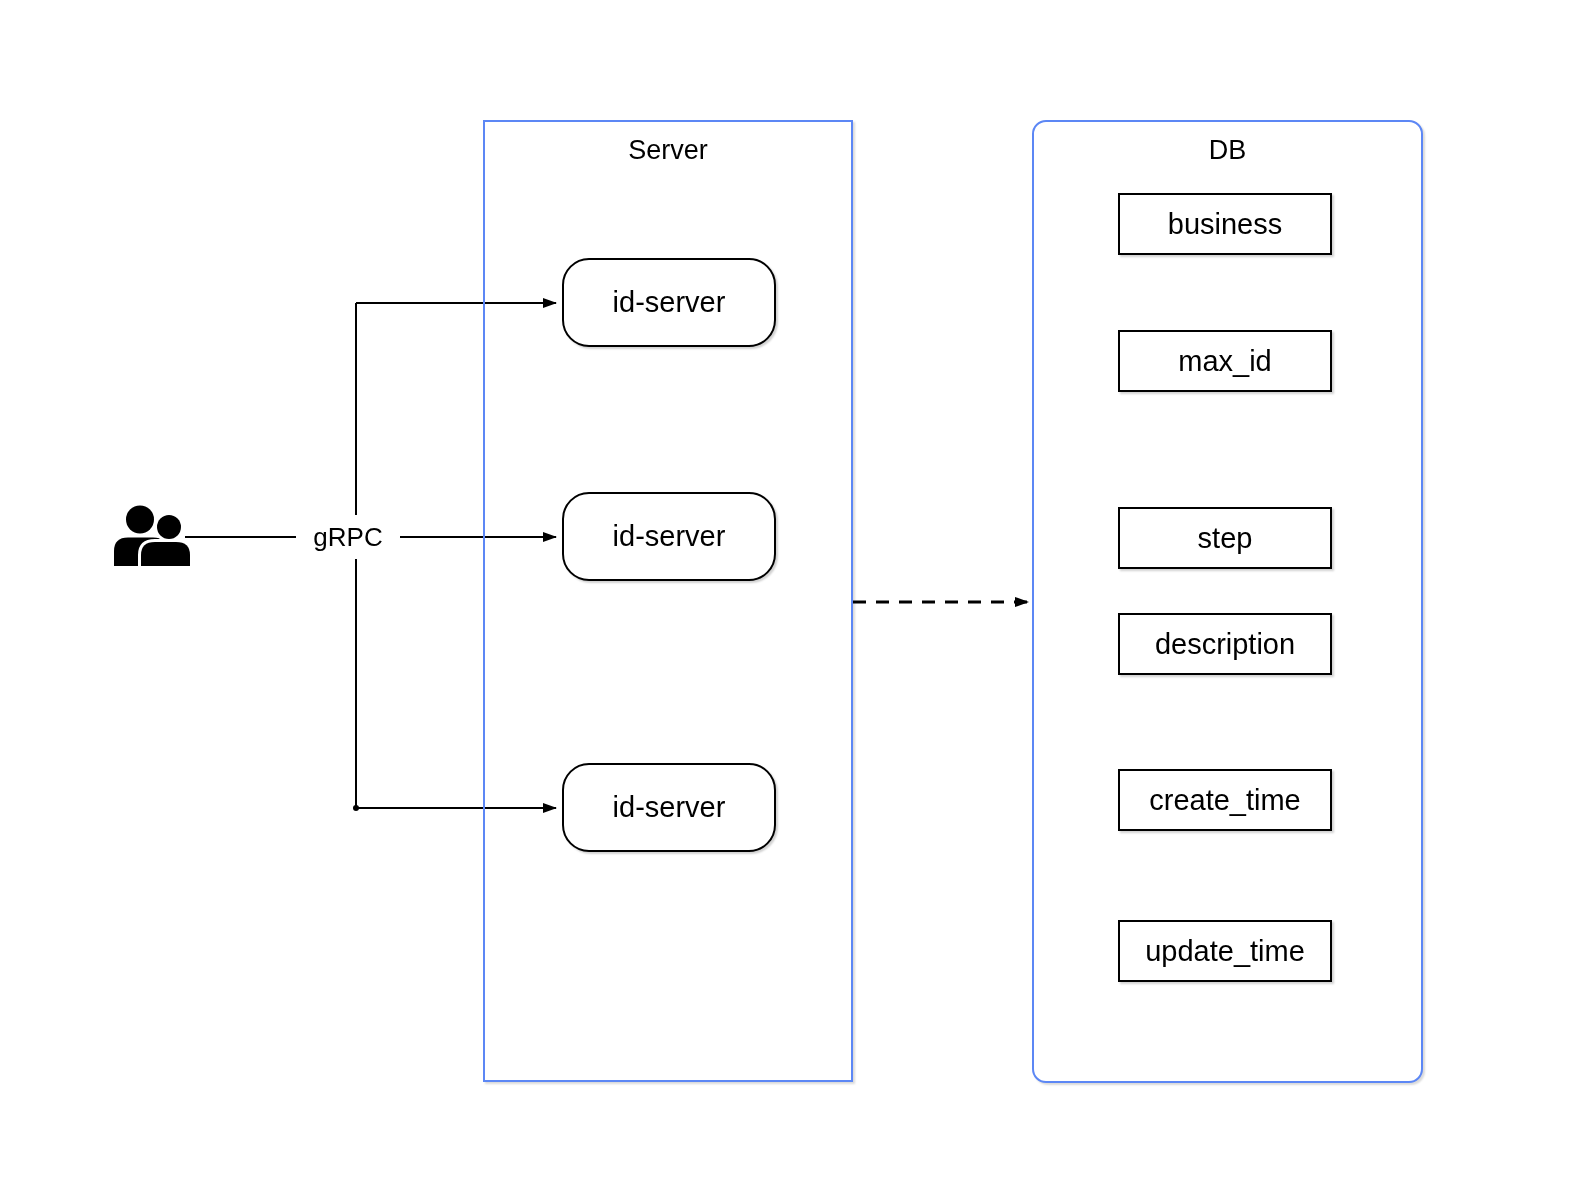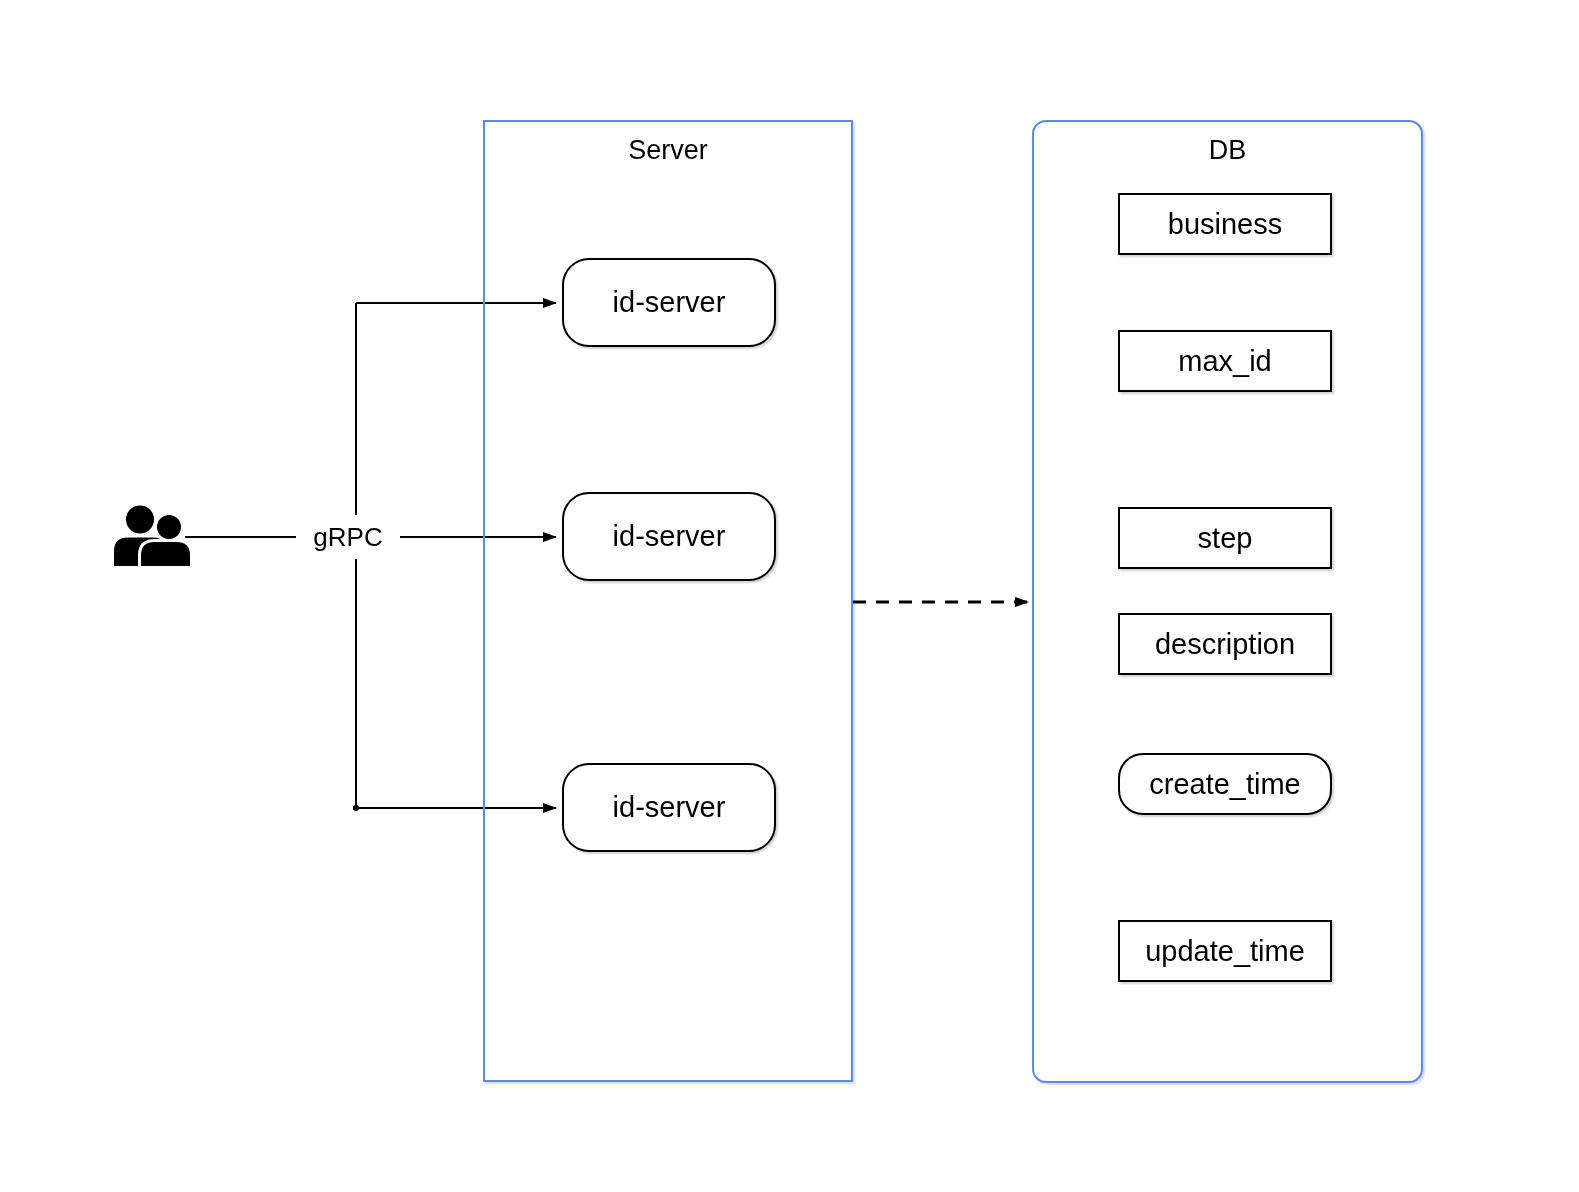--- a/index.html
+++ b/index.html
@@ -69,21 +69,21 @@
   .node.db-node { left: 1118px; height: 62px; }
 
   .node.server-node.n0 { top: 258px; }
   .node.server-node.n1 { top: 492px; }
   .node.server-node.n2 { top: 763px; }
 
   .node.db-node.n0 { top: 193px; }
   .node.db-node.n1 { top: 330px; }
   .node.db-node.n2 { top: 507px; }
   .node.db-node.n3 { top: 613px; }
-  .node.db-node.n4 { top: 753px; border-radius: 25px; }
+  .node.db-node.n4 { top: 769px; }
   .node.db-node.n5 { top: 920px; }
 
   .edge-label {
     position: absolute;
     left: 296px;
     top: 515px;
     width: 104px;
     height: 44px;
     background: #ffffff;
     display: flex;

